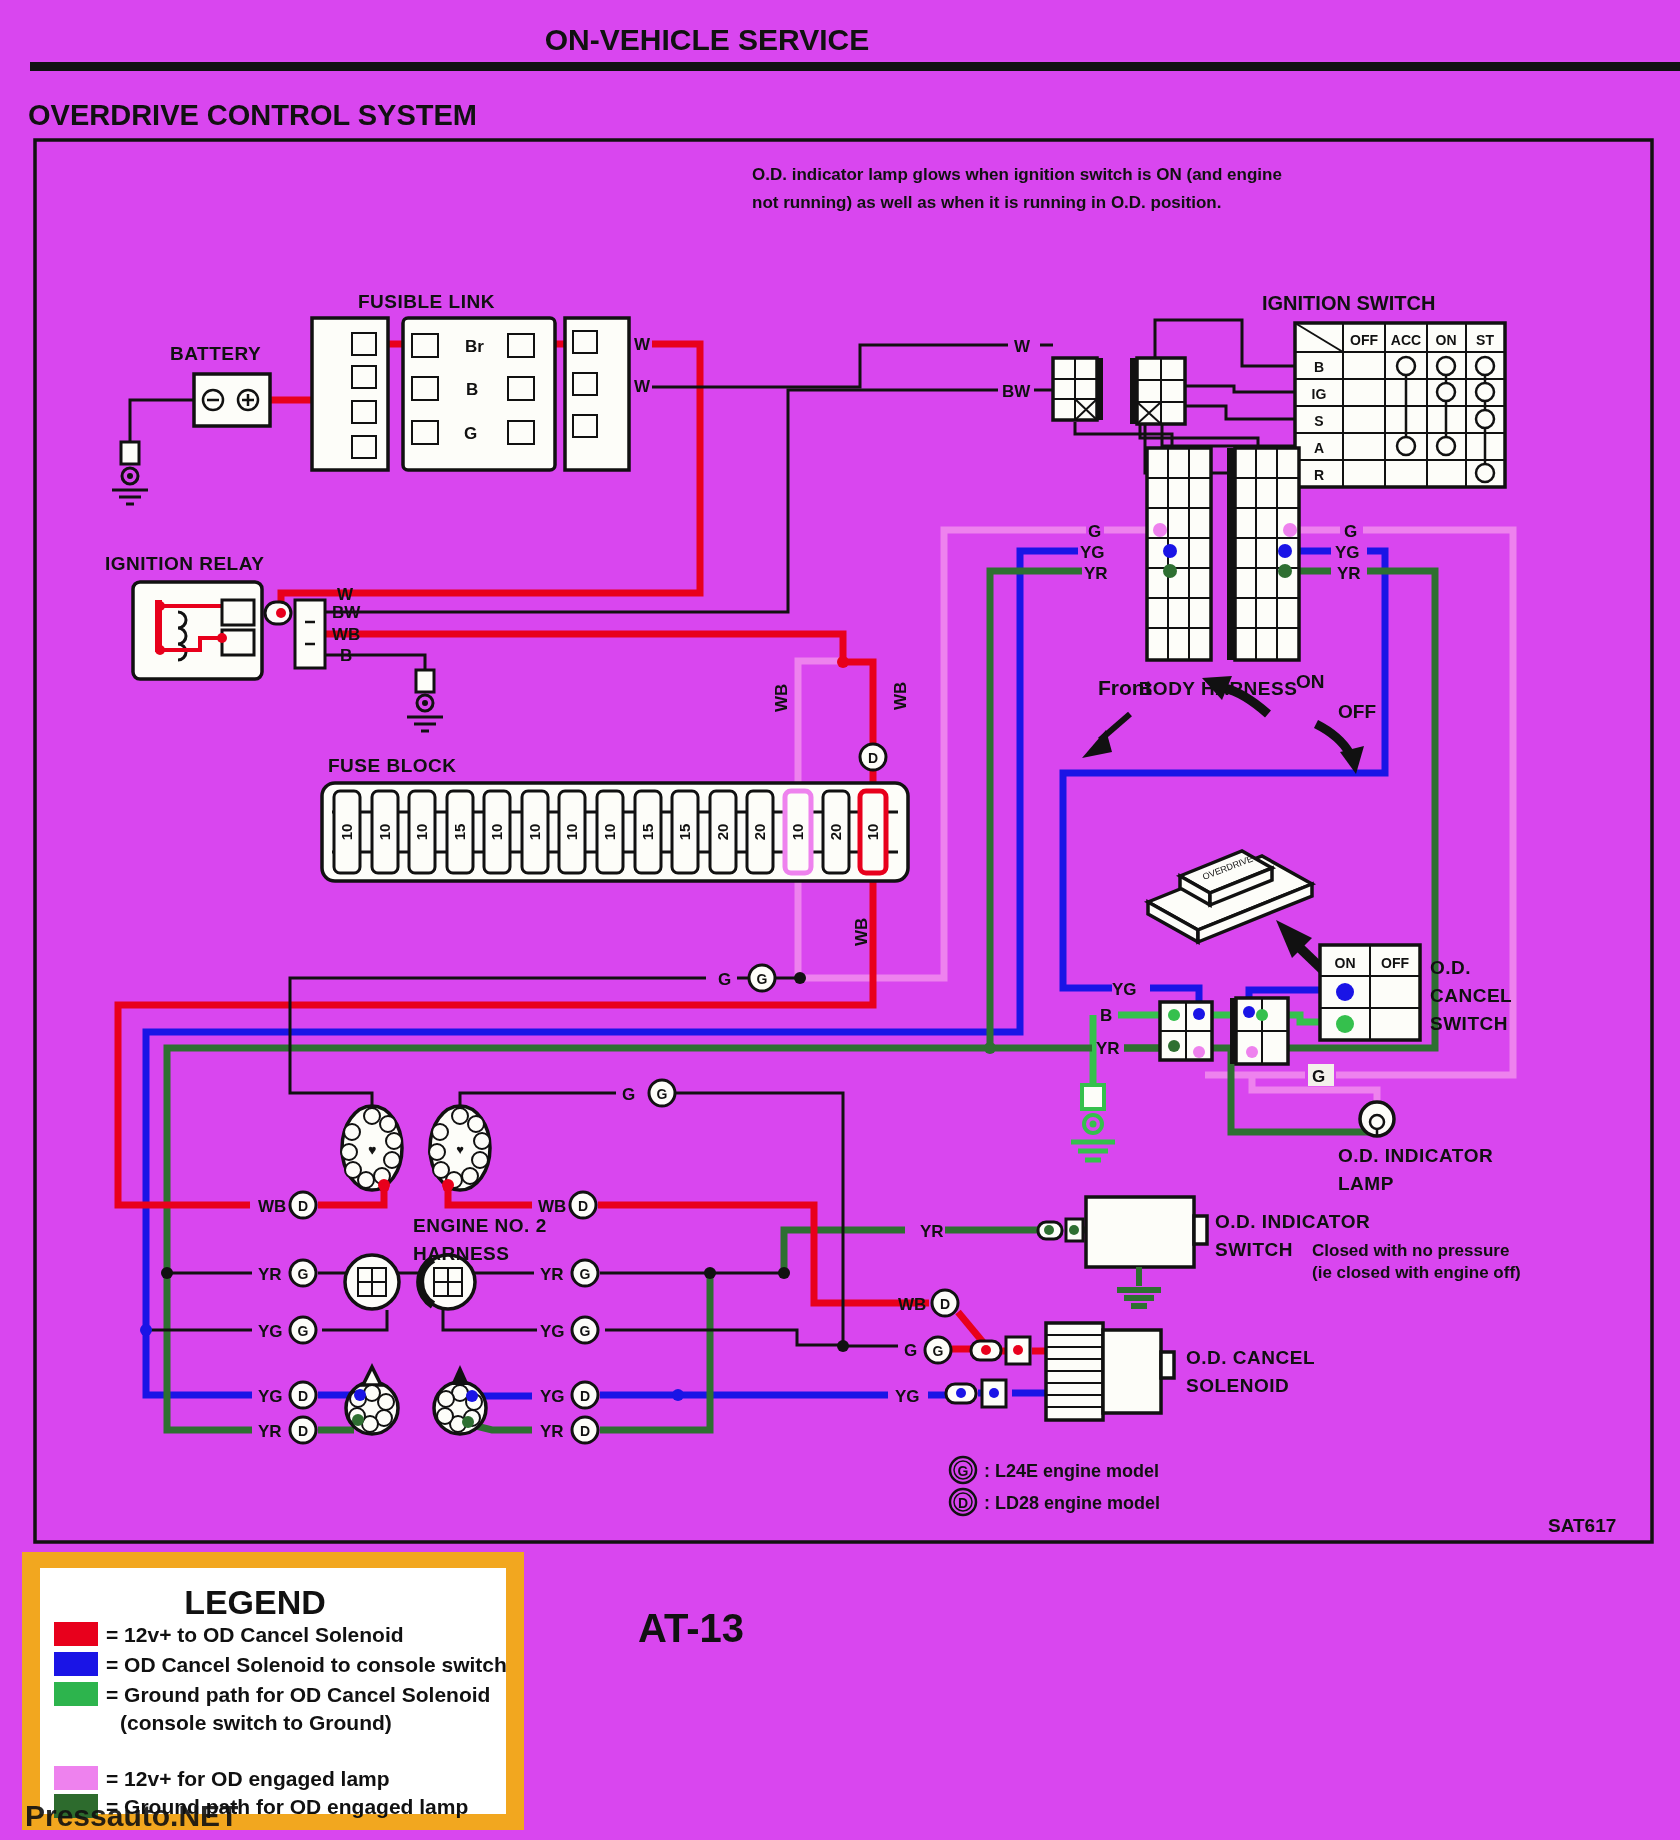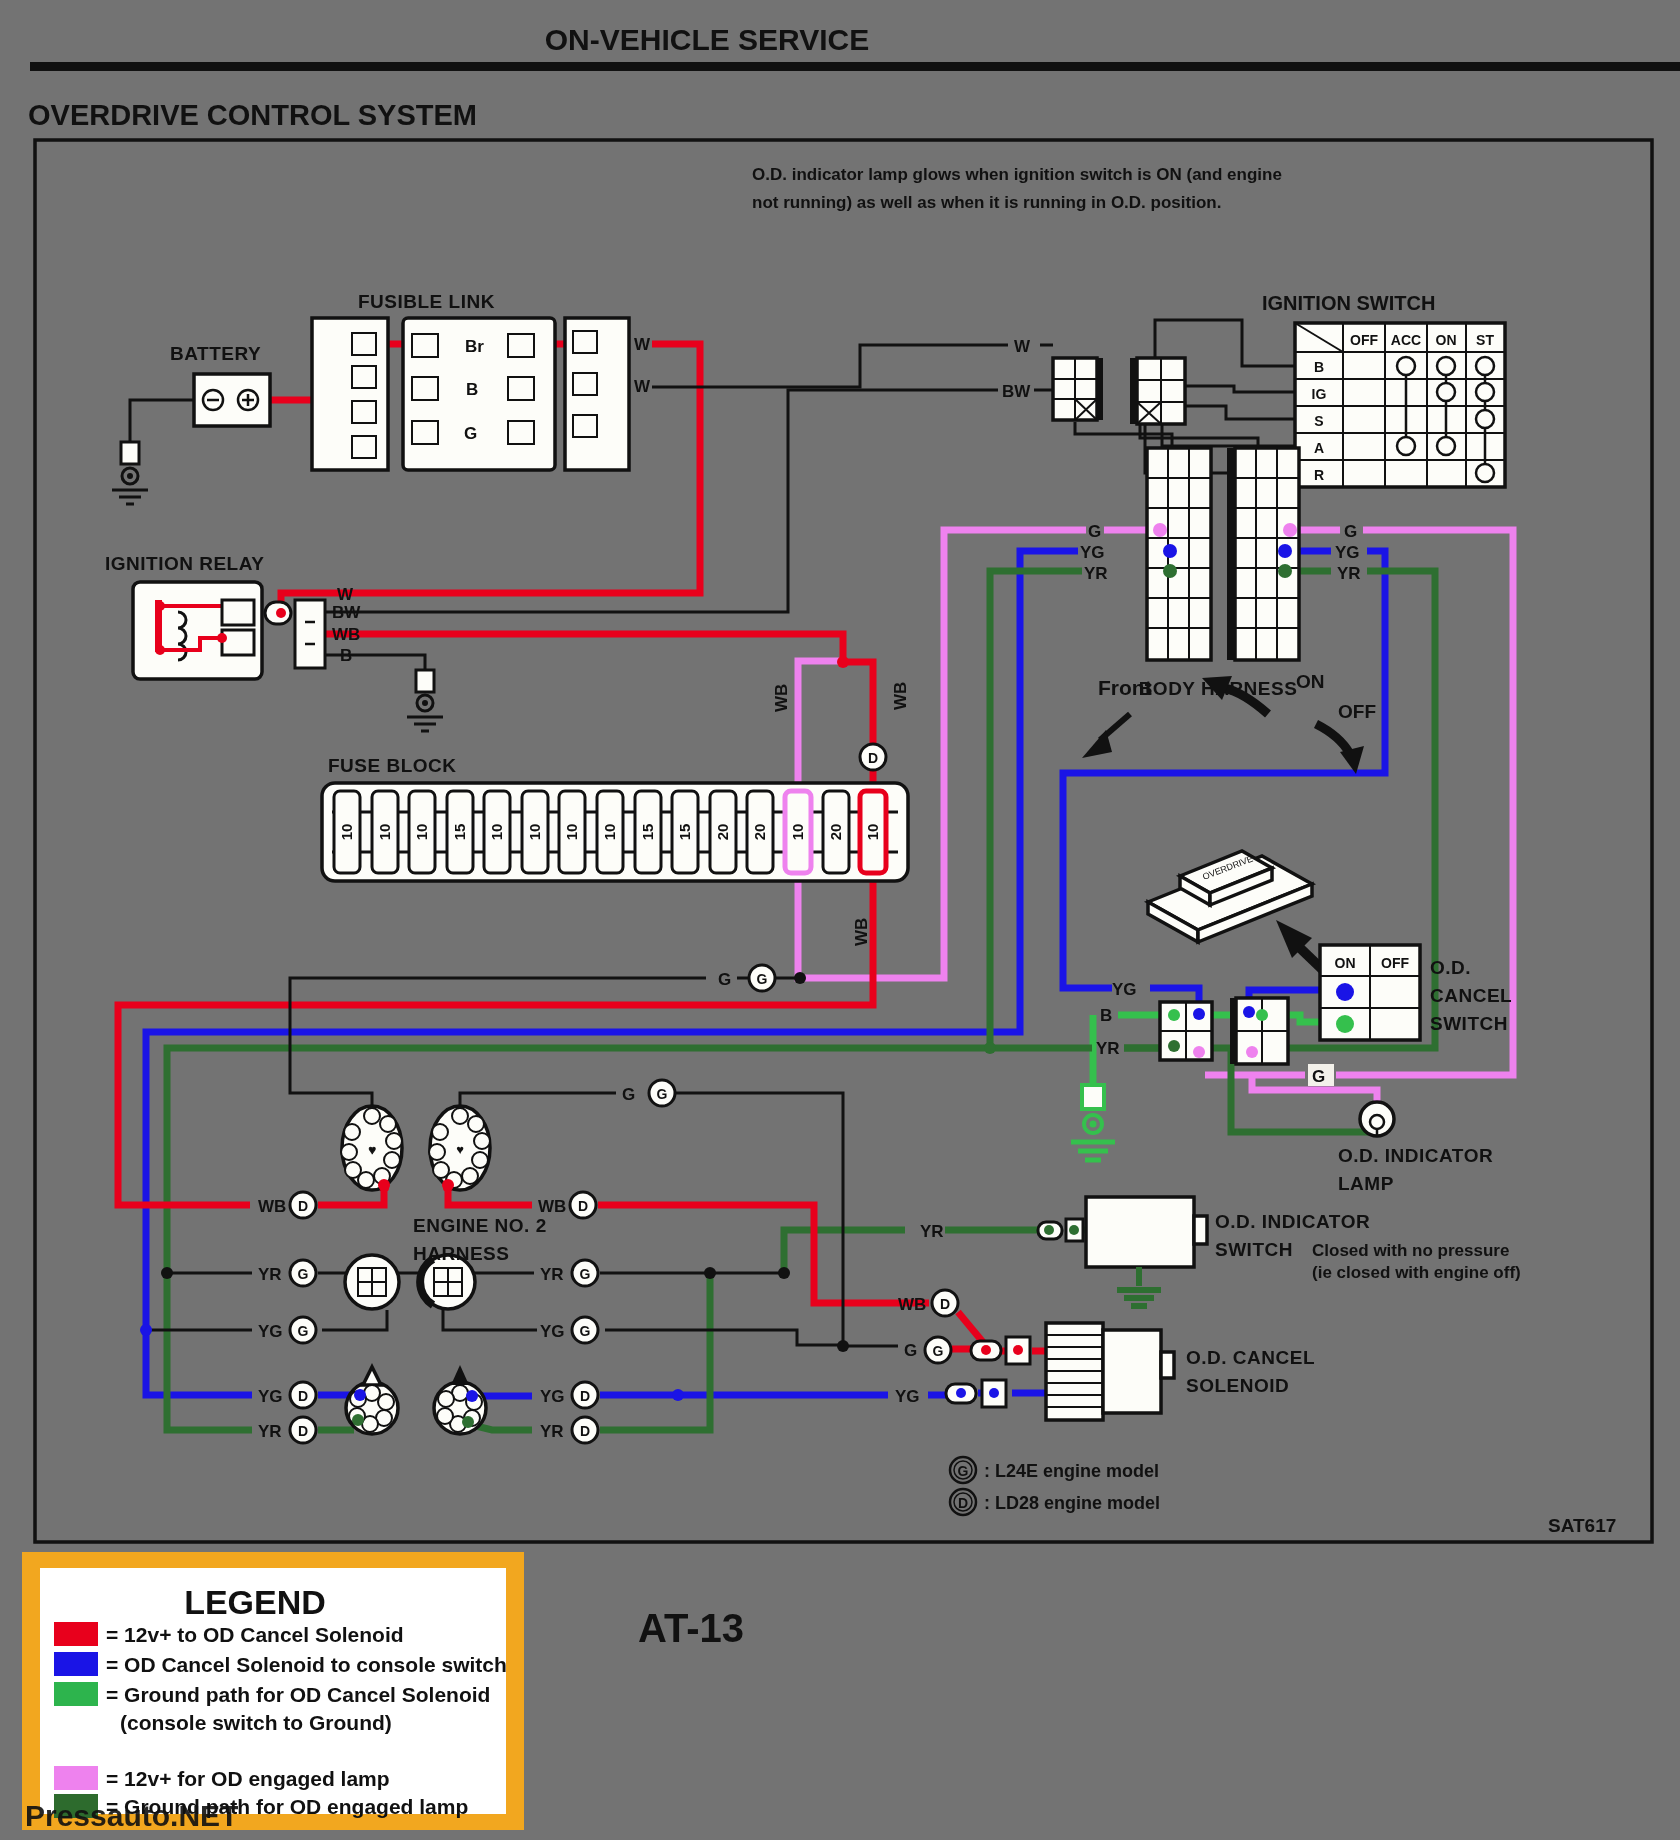--- a/index.html
+++ b/index.html
@@ -1,16 +1,16 @@
 <!DOCTYPE html>
 <html><head>
 <meta charset="utf-8">
 <style>
   html,body{margin:0;padding:0;background:#e8e6e1;}
-  #canvas{position:relative;width:1680px;height:1840px;background:#737373;overflow:hidden;}
+  #canvas{position:relative;width:1680px;height:1840px;background:#d946ef;overflow:hidden;}
   svg{position:absolute;left:0;top:0;}
   text{font-family:"Liberation Sans","DejaVu Sans",sans-serif;fill:#111;}
   .b{font-weight:bold;}
   .wlbl{font-size:17px;font-weight:bold;}
   .clbl{font-size:19px;font-weight:bold;letter-spacing:.5px;}
   .cc{font-size:14px;font-weight:bold;text-anchor:middle;}
   .comp{fill:#fdfdf9;stroke:#111;stroke-width:3;}
   .compf{fill:#fdfdf9;stroke:#111;stroke-width:3.5;}
   .grid{stroke:#111;stroke-width:2;fill:none;}
   .kw{stroke:#111;stroke-width:3;fill:none;}

